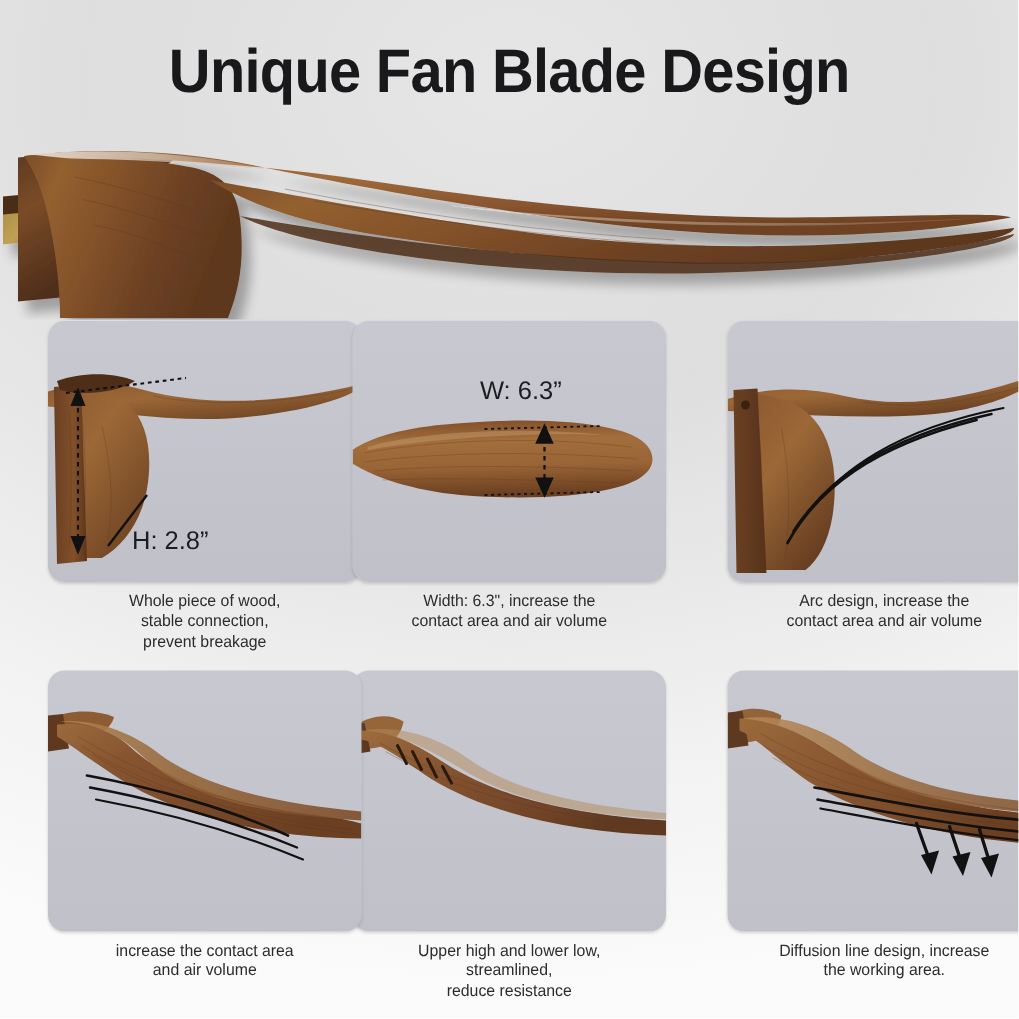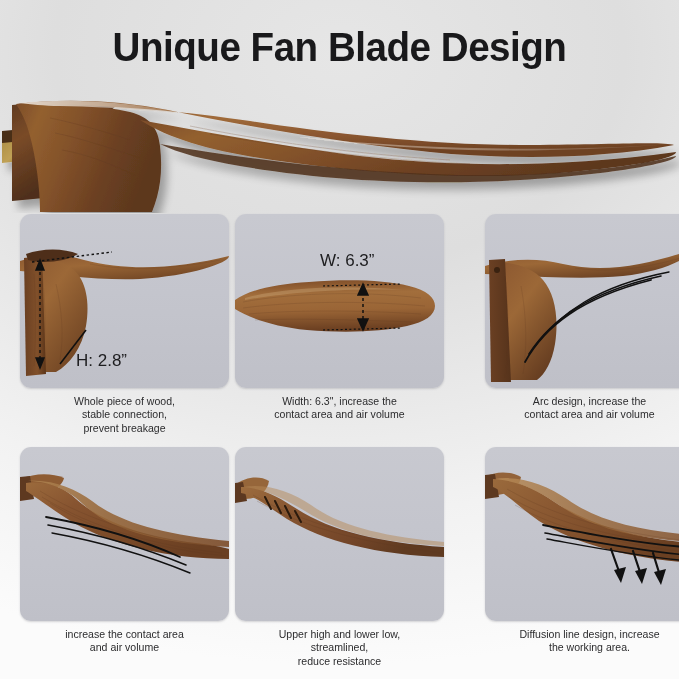--- a/index.html
+++ b/index.html
@@ -47,21 +47,21 @@
     top: 88px;
     width: 679px;
     height: 125px;
   }
 
   
   .panel-wrap {
     position: absolute;
     width: 209px;
   }
-  .p-c0 { left: 20px; }
+  .p-c0 { left: 32px; }
   .p-c1 { left: 235px; }
   .p-c2 { left: 456px; padding-left: 29px; }
   .p-r0 { top: 214px; }
   .p-r1 { top: 447px; }
 
   .panel-card {
     position: relative;
     width: 209px;
     height: 174px;
     border-radius: 11px;

